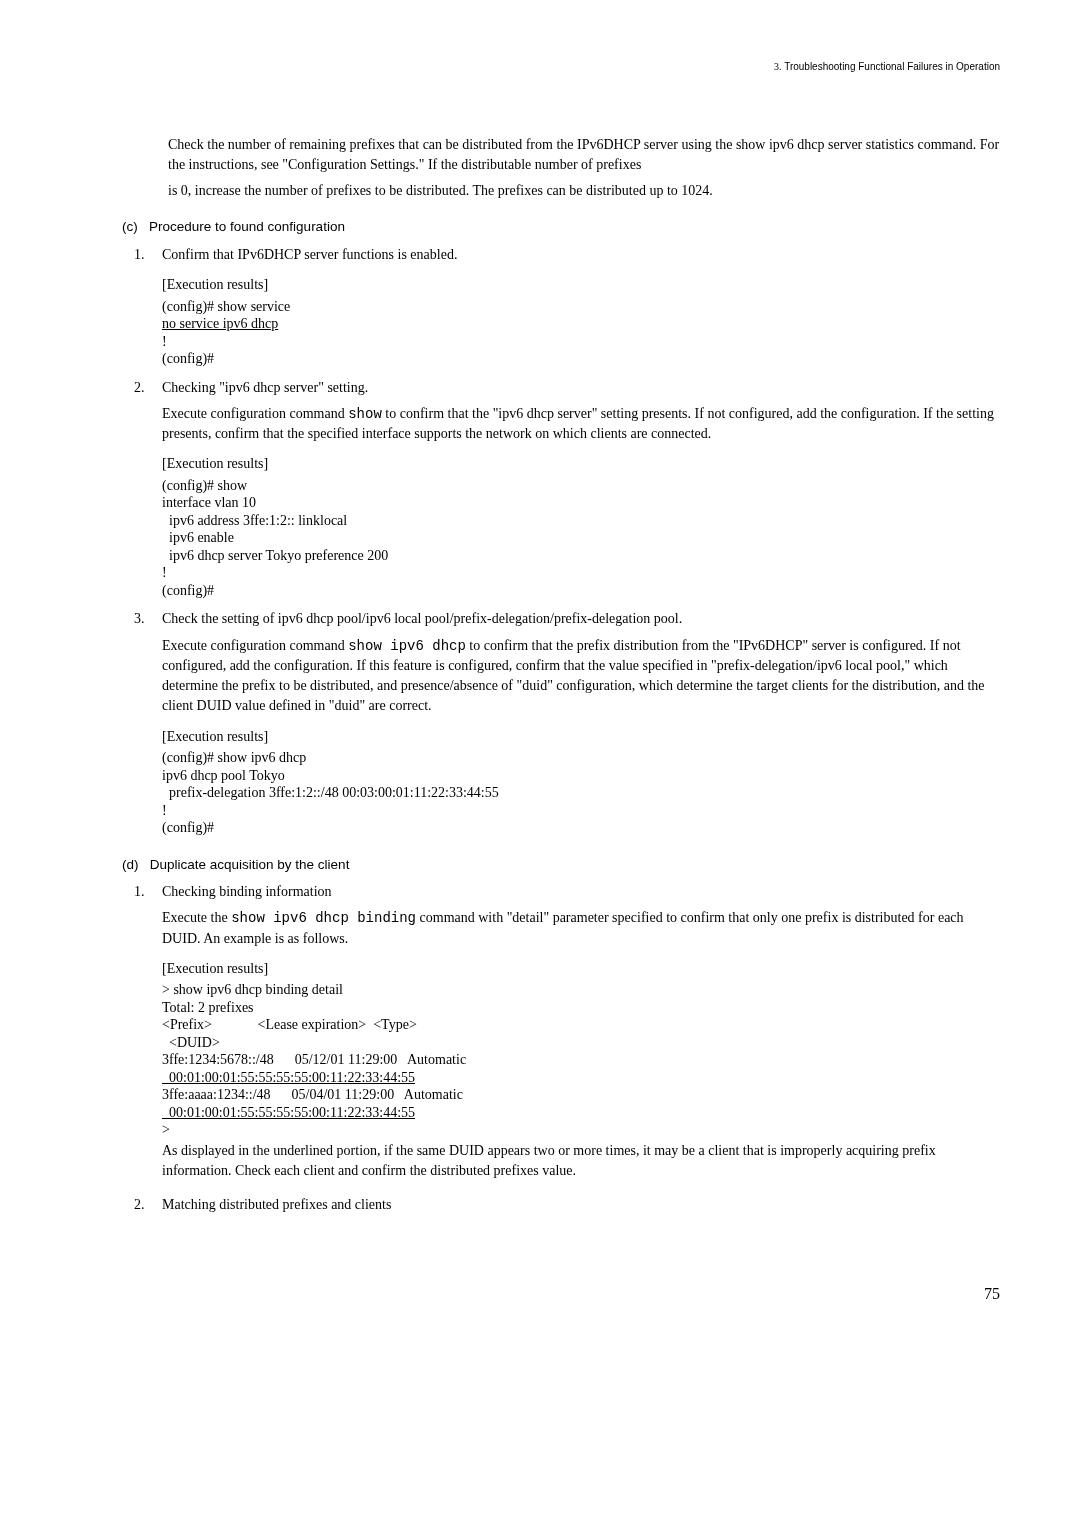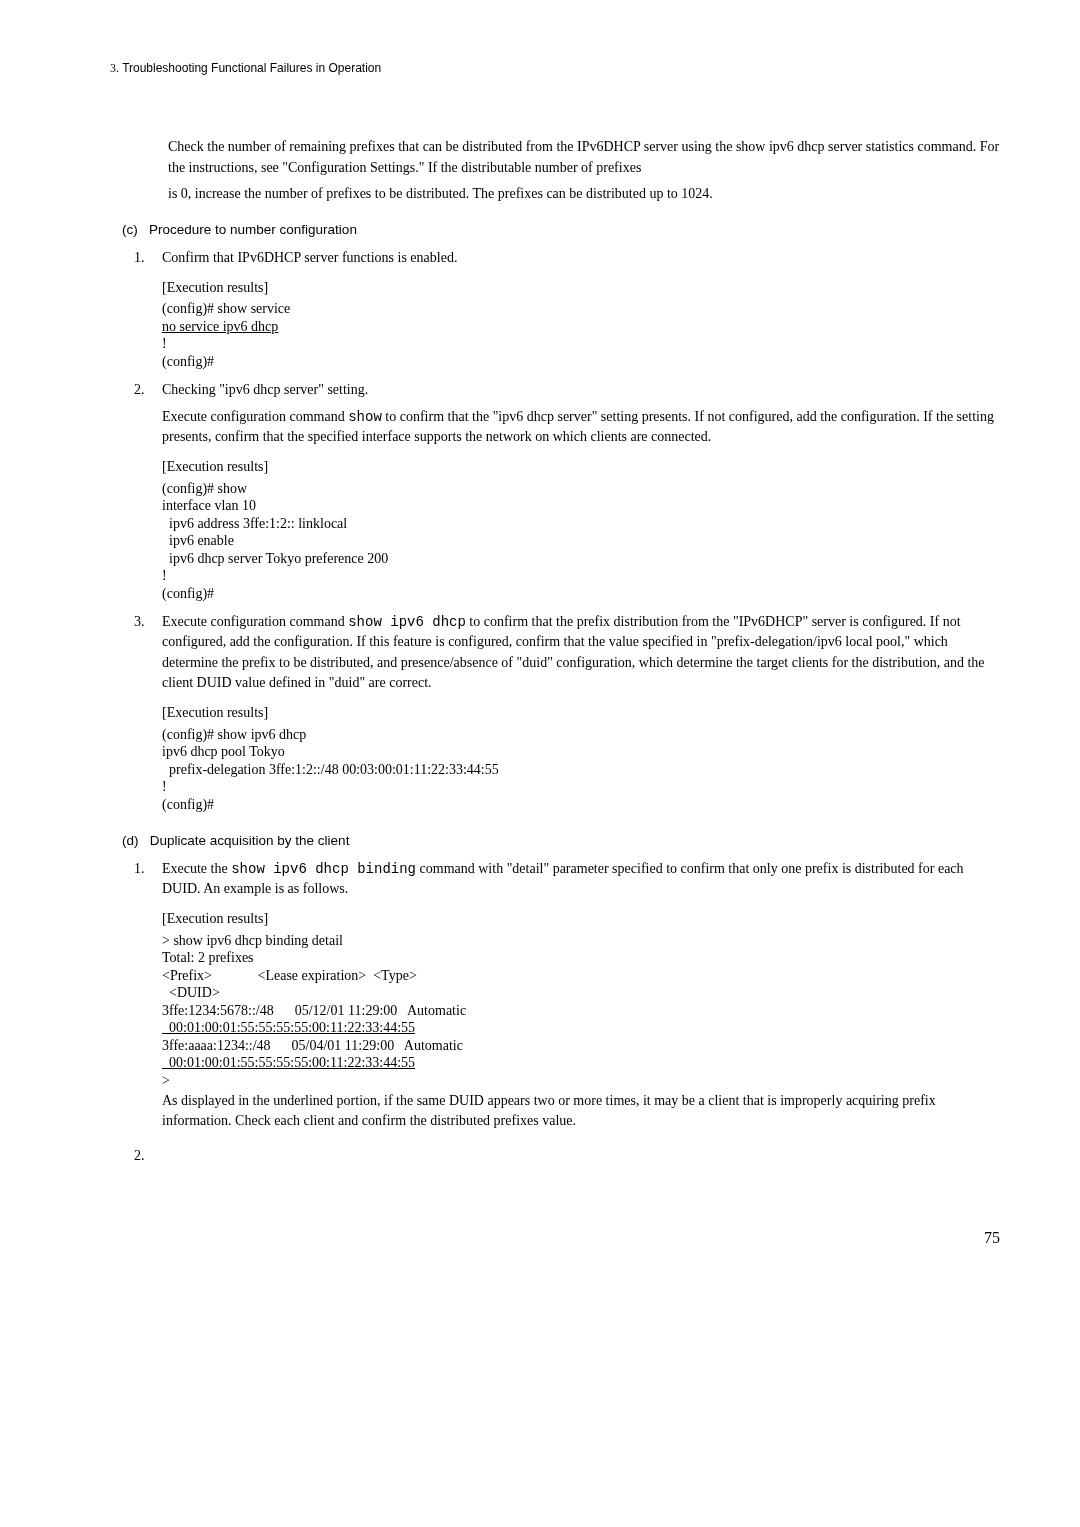--- a/index.html
+++ b/index.html
@@ -7,22 +7,23 @@
     font-size: 14px;
     line-height: 1.45;
     color: #000;
     background: #fff;
     margin: 0;
     padding: 60px 80px 40px 110px;
     width: 1080px;
     box-sizing: border-box;
   }
   .page-header {
+    text-align: right;
     font-family: Arial, Helvetica, sans-serif;
-    font-size: 12px;
+    font-size: 10px;
     margin-bottom: 60px;
   }
   .page-header .num { font-family: "Times New Roman", serif; }
   .para { margin: 0 0 6px 0; }
   .indent-block { margin-left: 58px; margin-top: 10px; }
   .sub-head {
     font-family: Arial, Helvetica, sans-serif;
     font-size: 13.5px;
     margin: 16px 0 8px 12px;
   }
@@ -59,21 +60,21 @@
   <span>Troubleshooting Functional Failures in Operation</span>
 </div>
 
 <div class="indent-block">
   <p class="para">Check the number of remaining prefixes that can be distributed from the IPv6DHCP server using the show ipv6 dhcp server statistics command. For the instructions, see "Configuration Settings." If the distributable number of prefixes</p>
   <p class="para">is 0, increase the number of prefixes to be distributed. The prefixes can be distributed up to 1024.</p>
 </div>
 
 <div class="sub-head">
   <span>(c)</span>&nbsp;&nbsp;
-  <span>Procedure to number configuration</span>
+  <span>Procedure to found configuration</span>
 </div>
 
 <div class="ol-row">
   <div class="ol-num">1.</div>
   <div class="ol-body">
     <p class="first-line">Confirm that IPv6DHCP server functions is enabled.</p>
     <p class="exec-label">[Execution results]</p>
 <div class="codeb"><span>(config)# show service</span>
 <span class="ul">no service ipv6 dhcp</span>
 <span>!</span>
@@ -95,56 +96,59 @@
   ipv6 enable
   ipv6 dhcp server Tokyo preference 200
 !
 (config)#</div>
   </div>
 </div>
 
 <div class="ol-row">
   <div class="ol-num">3.</div>
   <div class="ol-body">
+    <p class="first-line">Check the setting of ipv6 dhcp pool/ipv6 local pool/prefix-delegation/prefix-delegation pool.</p>
     <p class="para">
       <span>Execute configuration command </span><span class="inline-code">show ipv6 dhcp</span><span> to confirm that the prefix distribution from the "IPv6DHCP" server is configured. If not configured, add the configuration. If this feature is configured, confirm that the value specified in "prefix-delegation/ipv6 local pool," which determine the prefix to be distributed, and presence/absence of "duid" configuration, which determine the target clients for the distribution, and the client DUID value defined in "duid" are correct.</span>
     </p>
     <p class="exec-label">[Execution results]</p>
 <div class="codeb">(config)# show ipv6 dhcp
 ipv6 dhcp pool Tokyo
   prefix-delegation 3ffe:1:2::/48 00:03:00:01:11:22:33:44:55
 !
 (config)#</div>
   </div>
 </div>
 
 <div class="sub-head">
   <span>(d)</span>&nbsp;&nbsp;
   <span>Duplicate acquisition by the client</span>
 </div>
 
 <div class="ol-row">
   <div class="ol-num">1.</div>
   <div class="ol-body">
+    <p class="first-line">Checking binding information</p>
     <p class="para">
       <span>Execute the </span><span class="inline-code">show ipv6 dhcp binding</span><span> command with "detail" parameter specified to confirm that only one prefix is distributed for each DUID. An example is as follows.</span>
     </p>
     <p class="exec-label">[Execution results]</p>
 <div class="codeb"><span>&gt; show ipv6 dhcp binding detail</span>
 <span>Total: 2 prefixes</span>
 <span>&lt;Prefix&gt;             &lt;Lease expiration&gt;  &lt;Type&gt;</span>
 <span>  &lt;DUID&gt;</span>
 <span>3ffe:1234:5678::/48      05/12/01 11:29:00   Automatic</span>
 <span class="ul">  00:01:00:01:55:55:55:55:00:11:22:33:44:55</span>
 <span>3ffe:aaaa:1234::/48      05/04/01 11:29:00   Automatic</span>
 <span class="ul">  00:01:00:01:55:55:55:55:00:11:22:33:44:55</span>
 <span>&gt;</span></div>
     <p class="para">As displayed in the underlined portion, if the same DUID appears two or more times, it may be a client that is improperly acquiring prefix information. Check each client and confirm the distributed prefixes value.</p>
   </div>
 </div>
 
 <div class="ol-row">
   <div class="ol-num">2.</div>
   <div class="ol-body">
+    <p class="first-line">Matching distributed prefixes and clients</p>
   </div>
 </div>
 
 <div class="page-num">75</div>
 
 </body></html>

